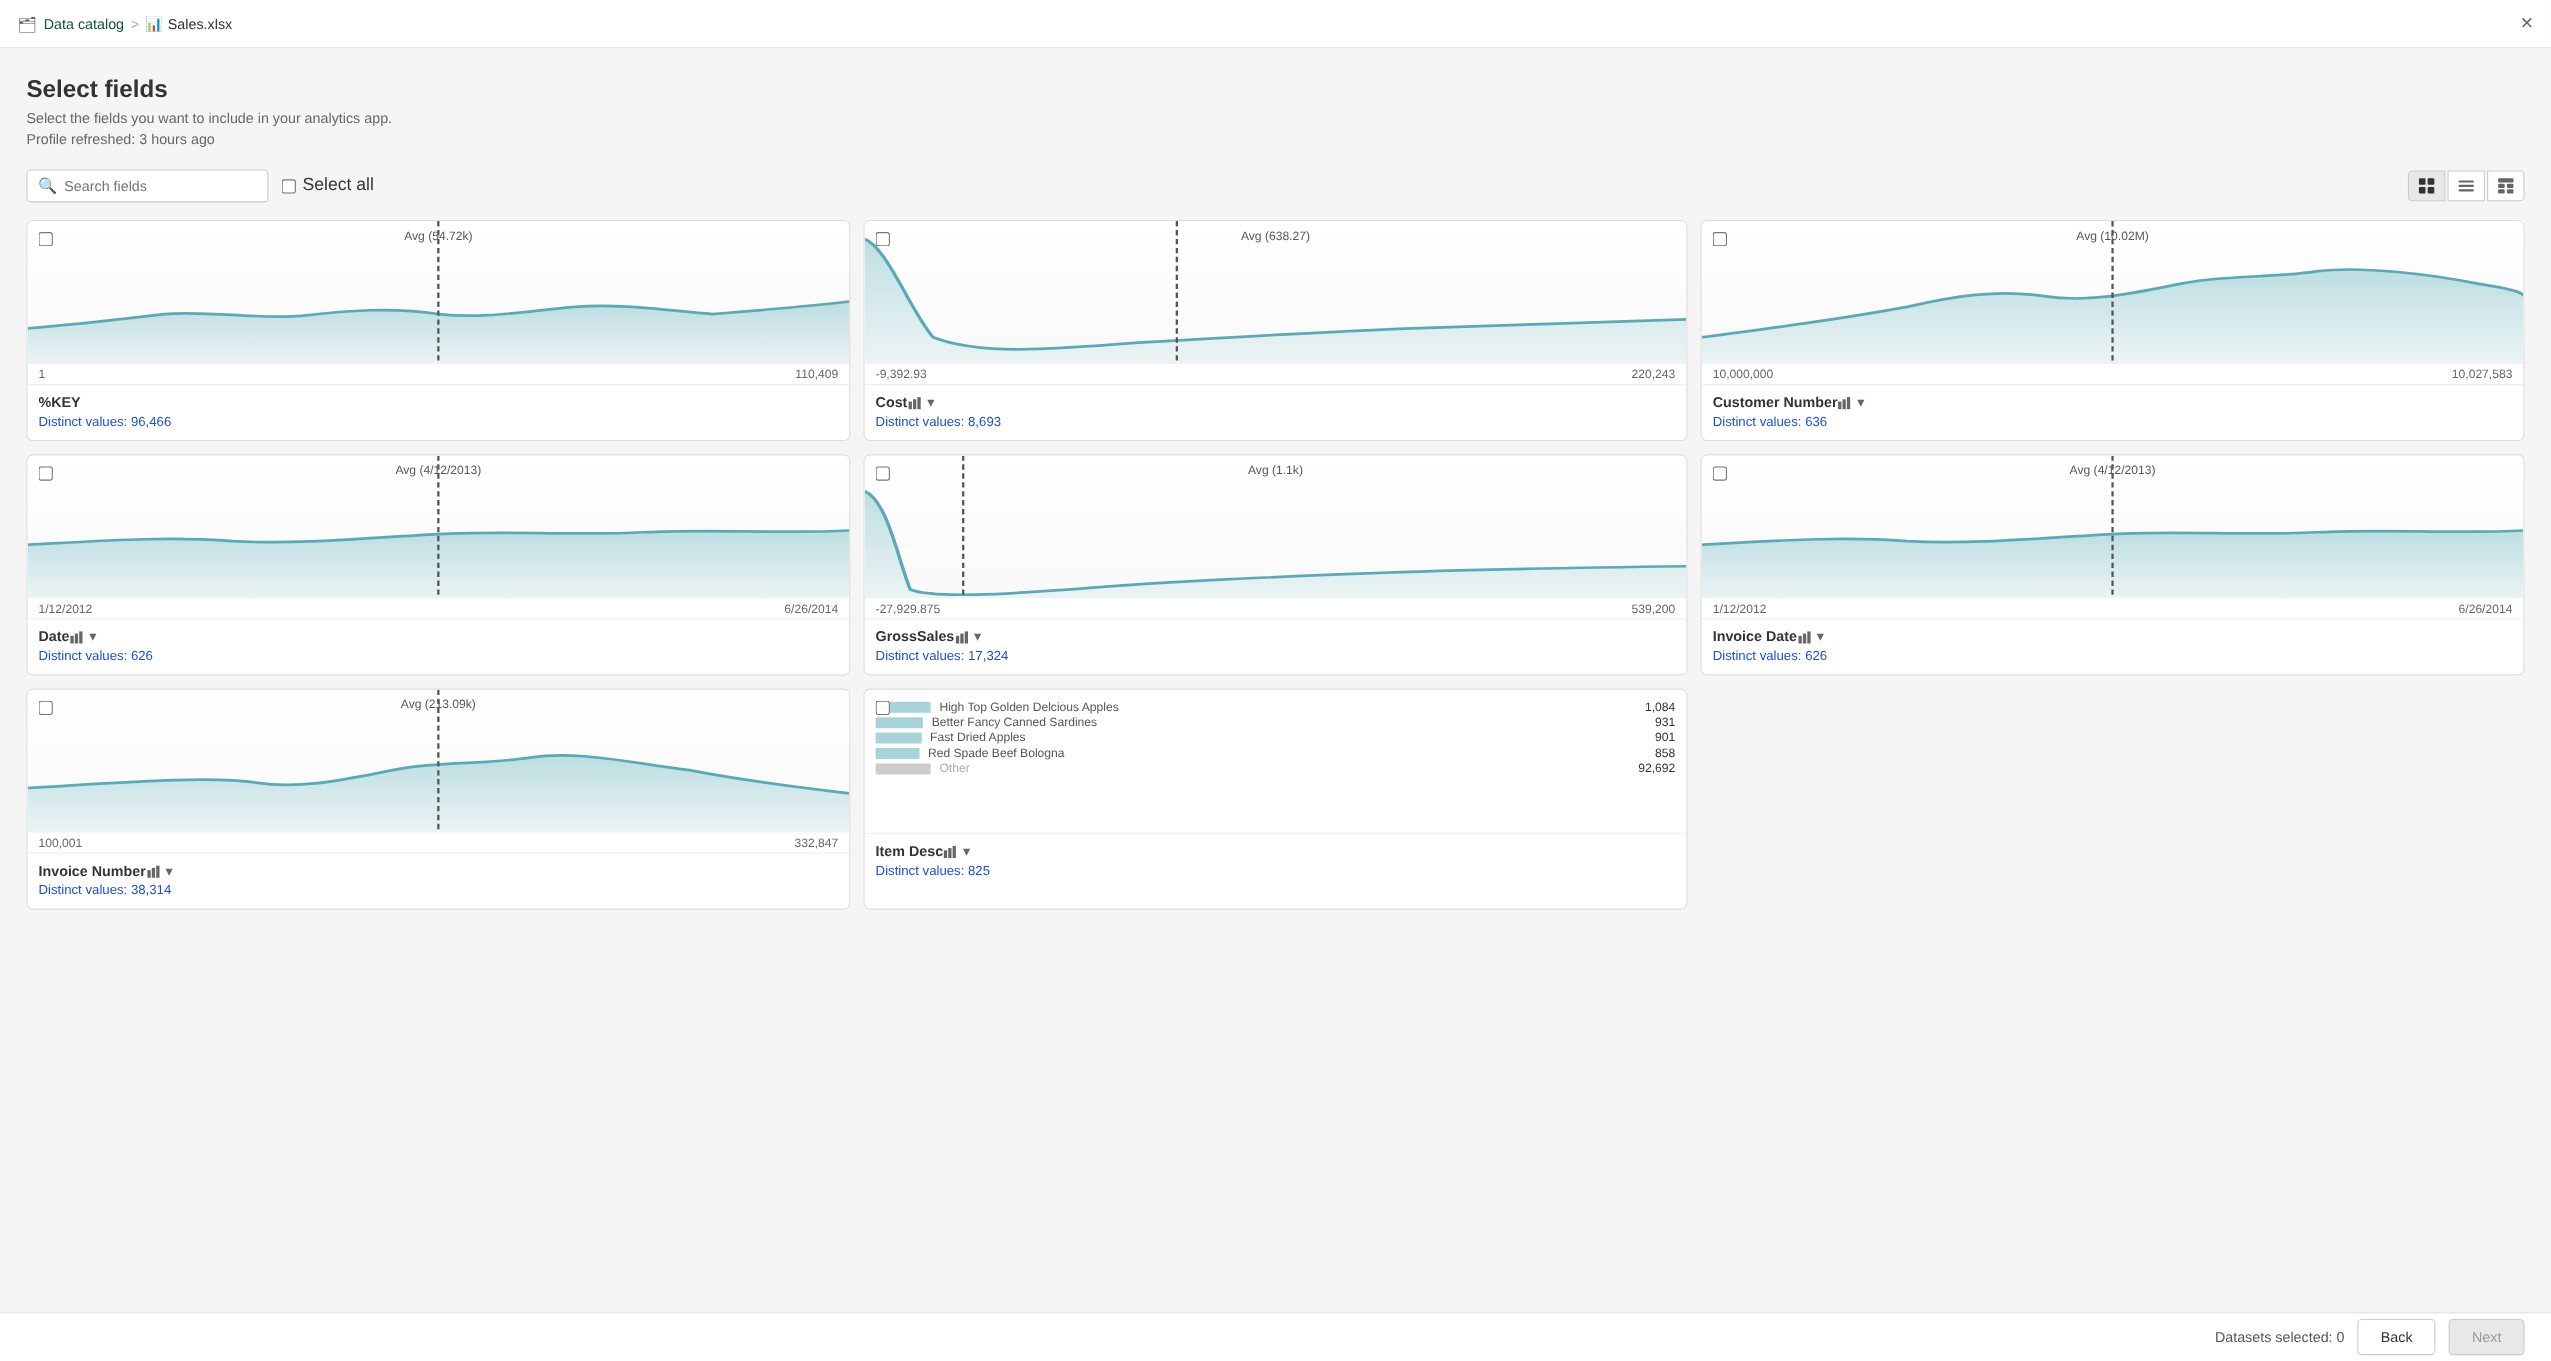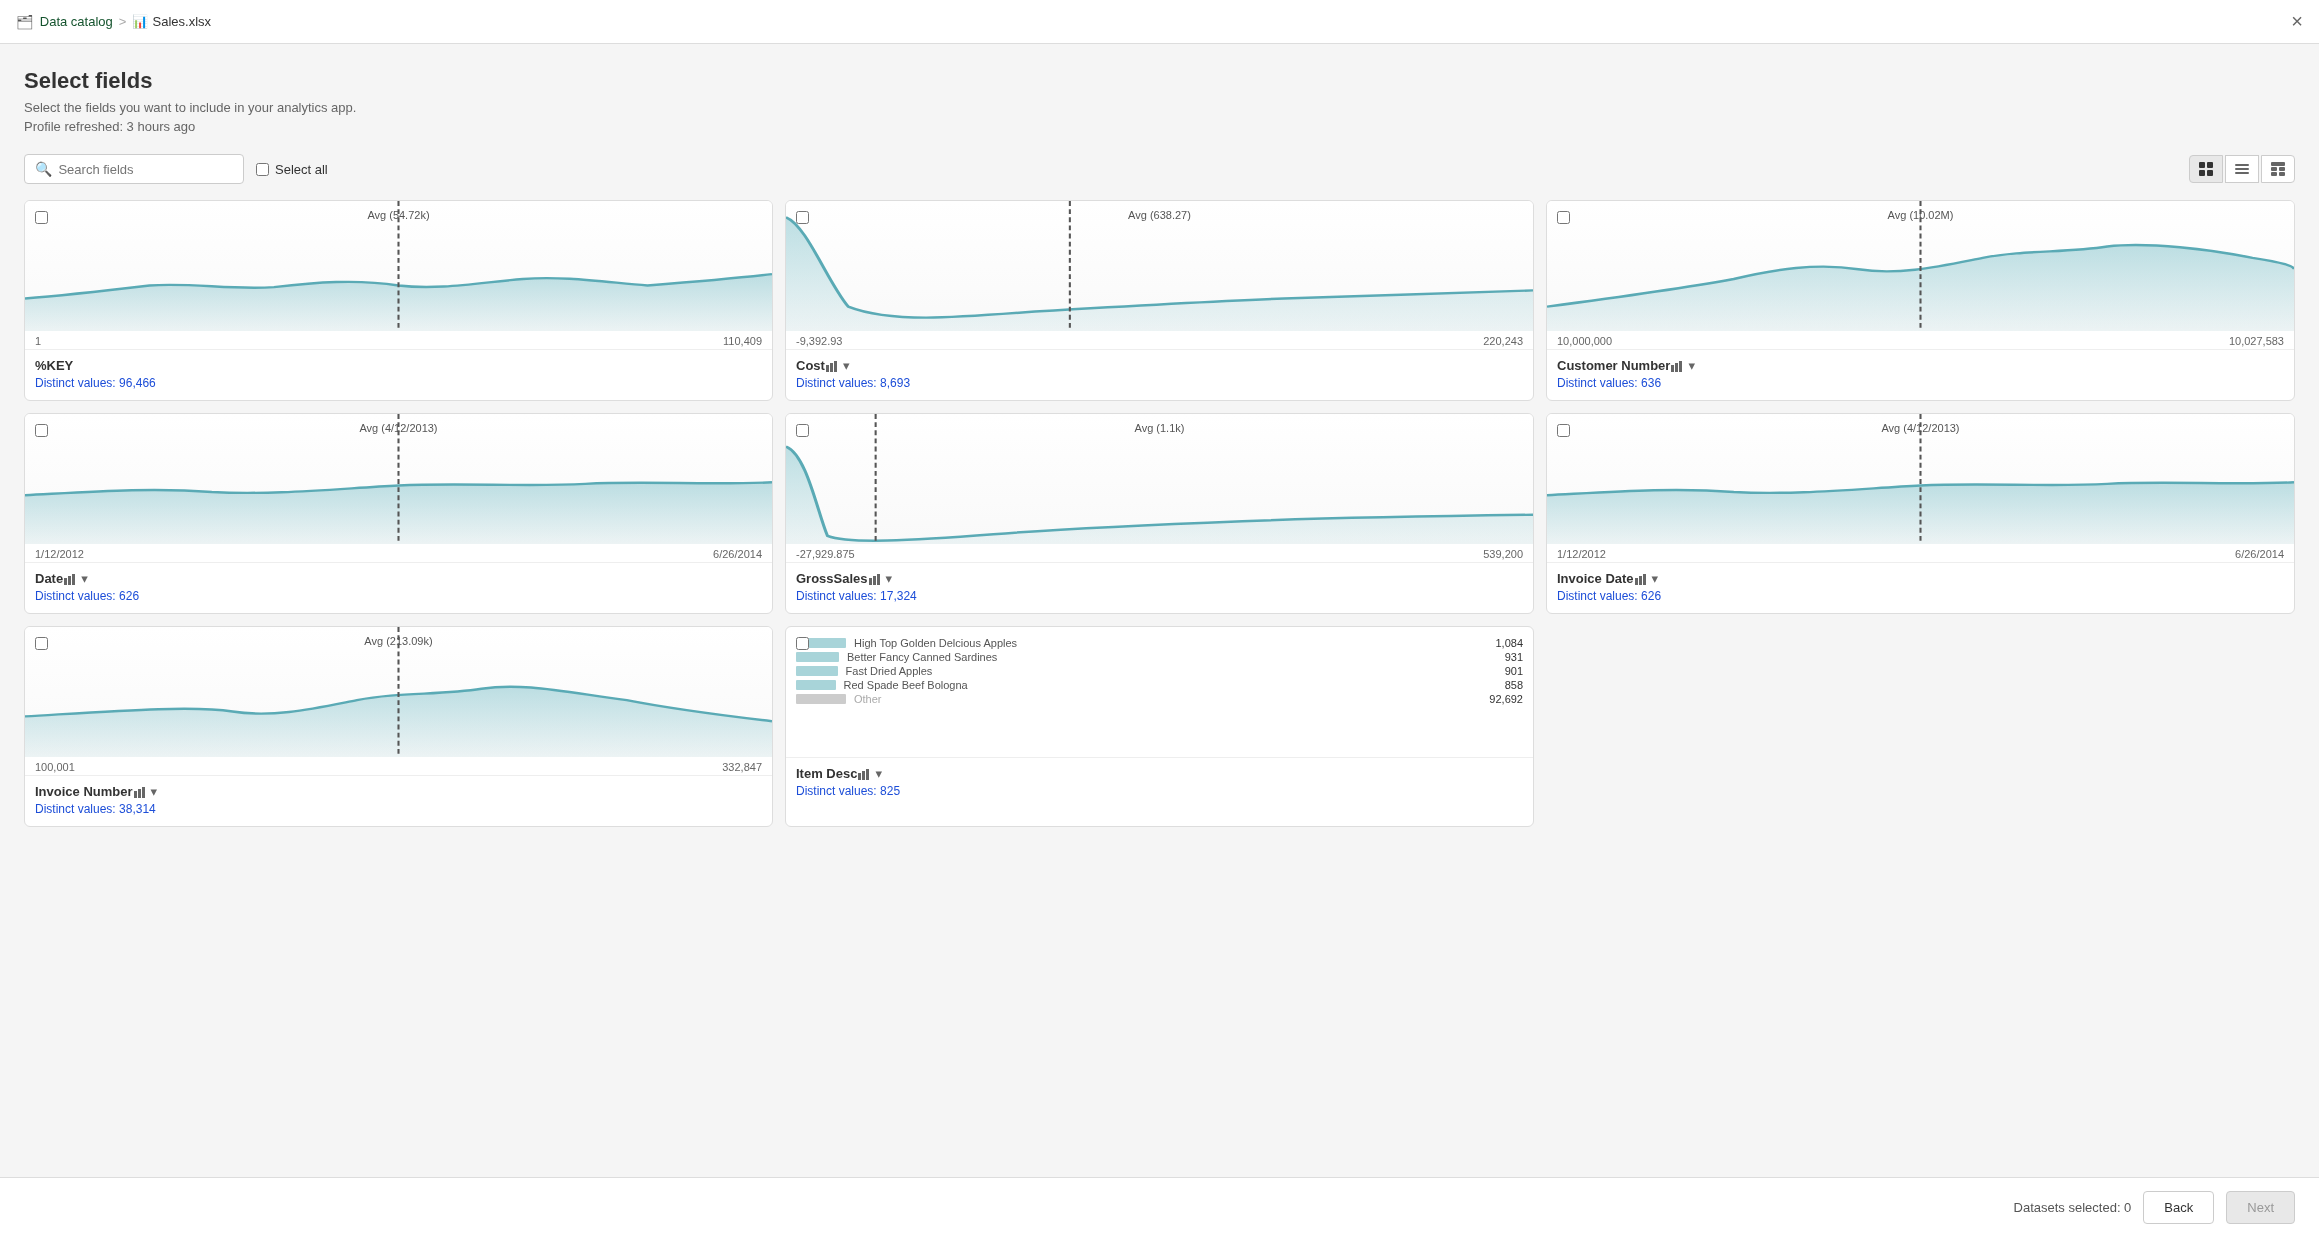--- a/index.html
+++ b/index.html
@@ -25,21 +25,21 @@
       display: flex; align-items: center; justify-content: space-between; margin-bottom: 16px;
     }
     .toolbar-left { display: flex; align-items: center; gap: 12px; }
     .search-box {
       display: flex; align-items: center; background: #fff; border: 1px solid #ccc;
       border-radius: 4px; padding: 6px 10px; gap: 6px; width: 220px;
     }
     .search-icon { color: #999; font-size: 14px; }
     .search-input { border: none; outline: none; font-size: 13px; width: 100%; background: transparent; color: #333; }
     .select-all-wrap { display: flex; align-items: center; gap: 6px; }
-    .select-all-wrap label { font-size: 13px; cursor: pointer; }
+    .select-all-wrap label { font-size: 16px; cursor: pointer; }
     .view-toggle { display: flex; align-items: center; gap: 2px; }
     .view-btn {
       border: 1px solid #ccc; background: #fff; padding: 5px 8px; cursor: pointer;
       font-size: 14px; color: #555; display: flex; align-items: center;
     }
     .view-btn:first-child { border-radius: 4px 0 0 4px; }
     .view-btn:last-child { border-radius: 0 4px 4px 0; }
     .view-btn.active { background: #e8e8e8; }
 
     .cards-grid {
@@ -85,21 +85,21 @@
     .bar-labels { display: flex; flex-direction: column; gap: 2px; flex: 1; }
     .bar-entry { display: flex; align-items: center; justify-content: space-between; font-size: 11px; color: #555; gap: 4px; }
     .bar-entry .entry-name { flex: 1; white-space: nowrap; overflow: hidden; text-overflow: ellipsis; }
     .bar-entry .entry-count { color: #333; font-weight: 500; }
     .bar-entry.other { color: #aaa; }
 
     .bottom-bar {
       position: fixed; bottom: 0; left: 0; right: 0;
       background: #fff; border-top: 1px solid #ddd;
       display: flex; align-items: center; justify-content: flex-end;
-      padding: 10px 24px; gap: 12px; height: 60px;
+      padding: 10px 24px; gap: 12px; height: 44px;
     }
     .datasets-selected { font-size: 13px; color: #555; }
     .back-btn {
       padding: 8px 20px; border: 1px solid #ccc; border-radius: 4px;
       background: #fff; font-size: 13px; cursor: pointer; color: #333;
     }
     .next-btn {
       padding: 8px 20px; border: 1px solid #ccc; border-radius: 4px;
       background: #e8e8e8; font-size: 13px; cursor: pointer; color: #999;
     }

